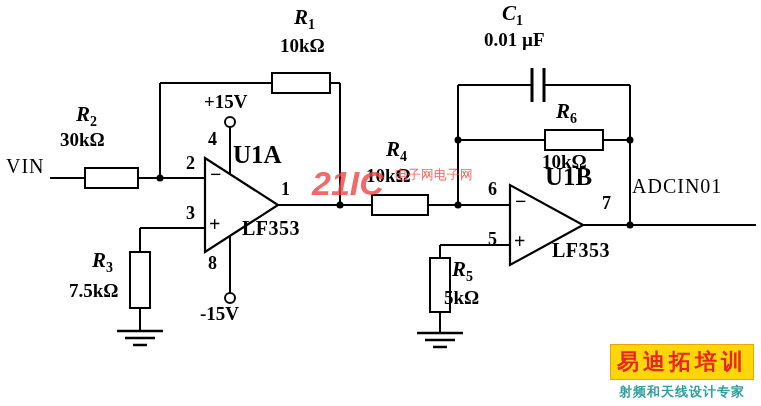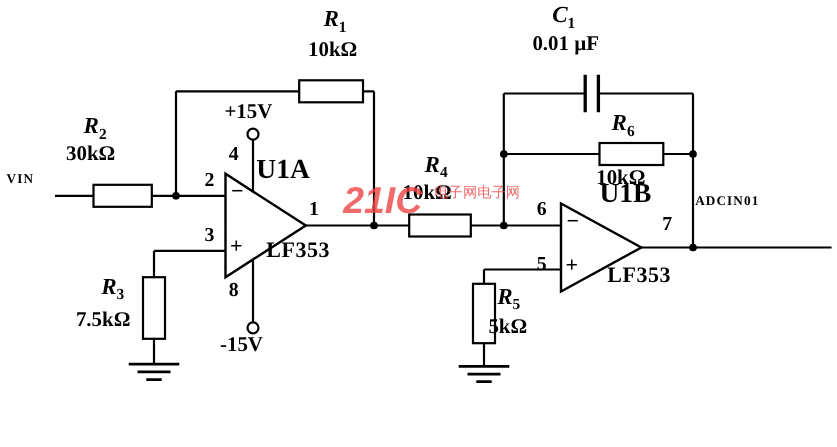--- a/index.html
+++ b/index.html
@@ -10,21 +10,21 @@
   }
   svg.circuit { position:absolute; left:0; top:0; }
   .lbl { position:absolute; color:#000; white-space:nowrap; line-height:1.05;text-align:right; }
   .ref { font-size:21px; font-weight:bold; }
   .ref .base { font-style:italic; }
   .ref sub { font-size:14px; }
   .val { font-size:19px; font-weight:bold; }
   .pin { font-size:18px; font-weight:bold; }
   .sign { font-size:20px; font-weight:bold; }
   .part { font-size:20px; font-weight:bold; letter-spacing:0.5px; }
-  .port { font-size:12px; font-weight:bold; letter-spacing:1px; }
+  .port { font-size:20px; font-weight:normal; letter-spacing:1px; }
   .supply { font-size:19px; font-weight:bold; }
   .opname { font-size:25px; font-weight:bold; }
   .caption {
     font-size:27px; font-weight:bold; letter-spacing:3px;
     font-family:"Liberation Sans","DejaVu Sans",sans-serif;
   }
   .watermark {
     position:absolute; left:312px; top:166px; display:flex; gap:11px;
     color:#ef4444; opacity:0.8; pointer-events:none;
   }
@@ -126,14 +126,18 @@
 
 
   <div class="watermark">
     <span class="wm-big">21IC</span>
     <span class="wm-col">
       <span class="wm-small">电子网</span>
       <span class="wm-small">电子网</span>
     </span>
   </div>
 
+  <div class="logo">
+    <div class="logo-title">易迪拓培训</div>
+    <div class="logo-sub">射频和天线设计专家</div>
+  </div>
 
 </div>
 
 </body></html>

